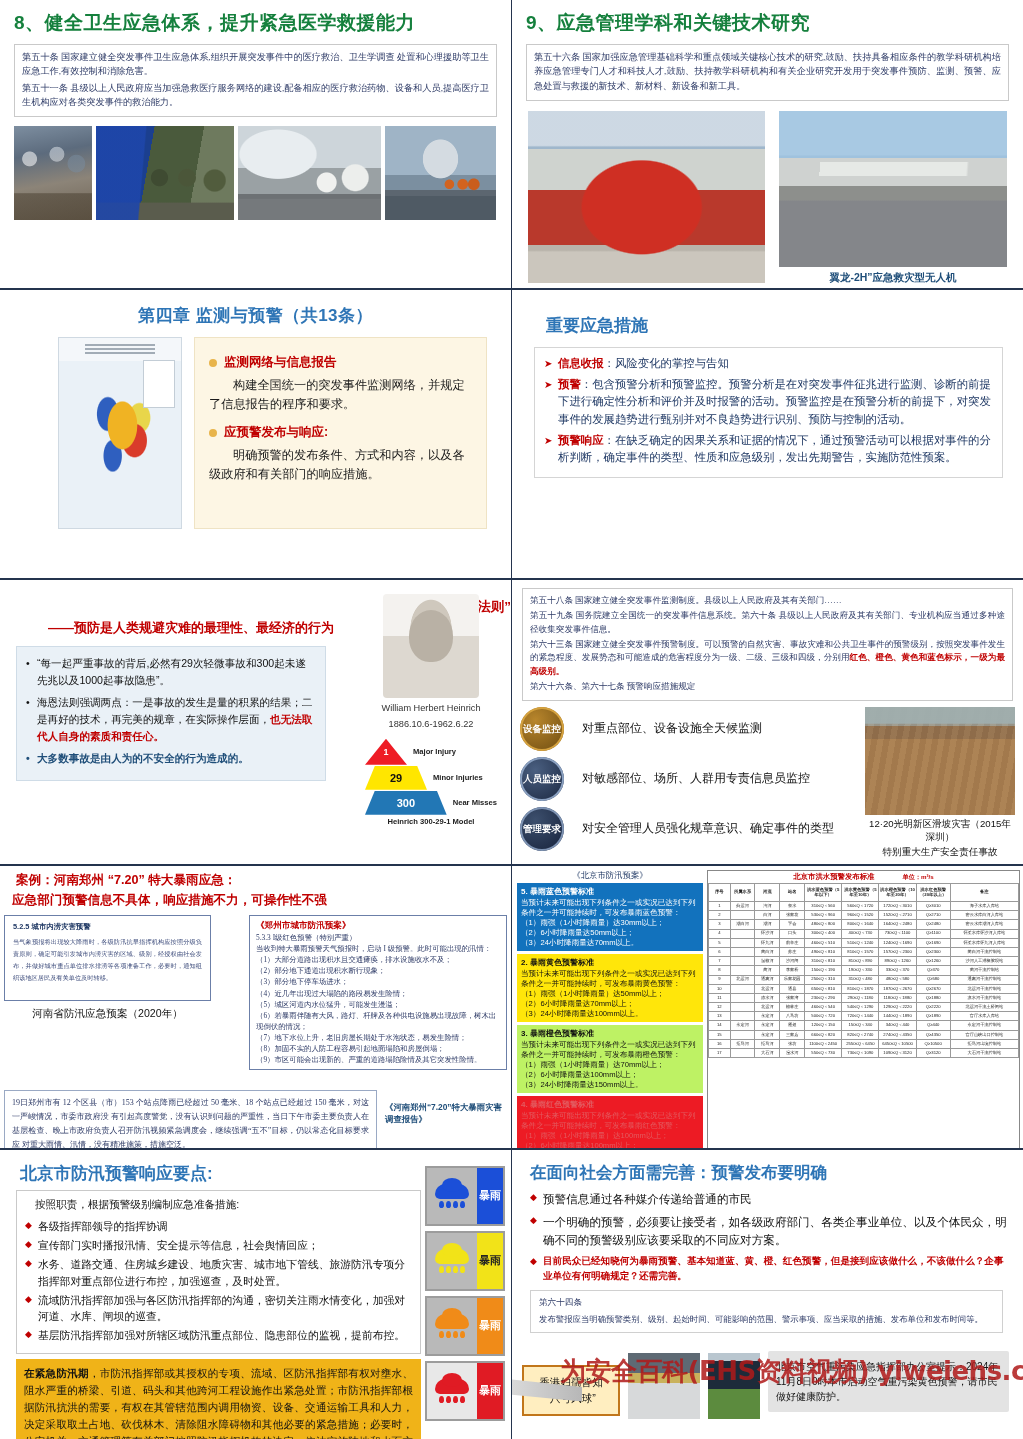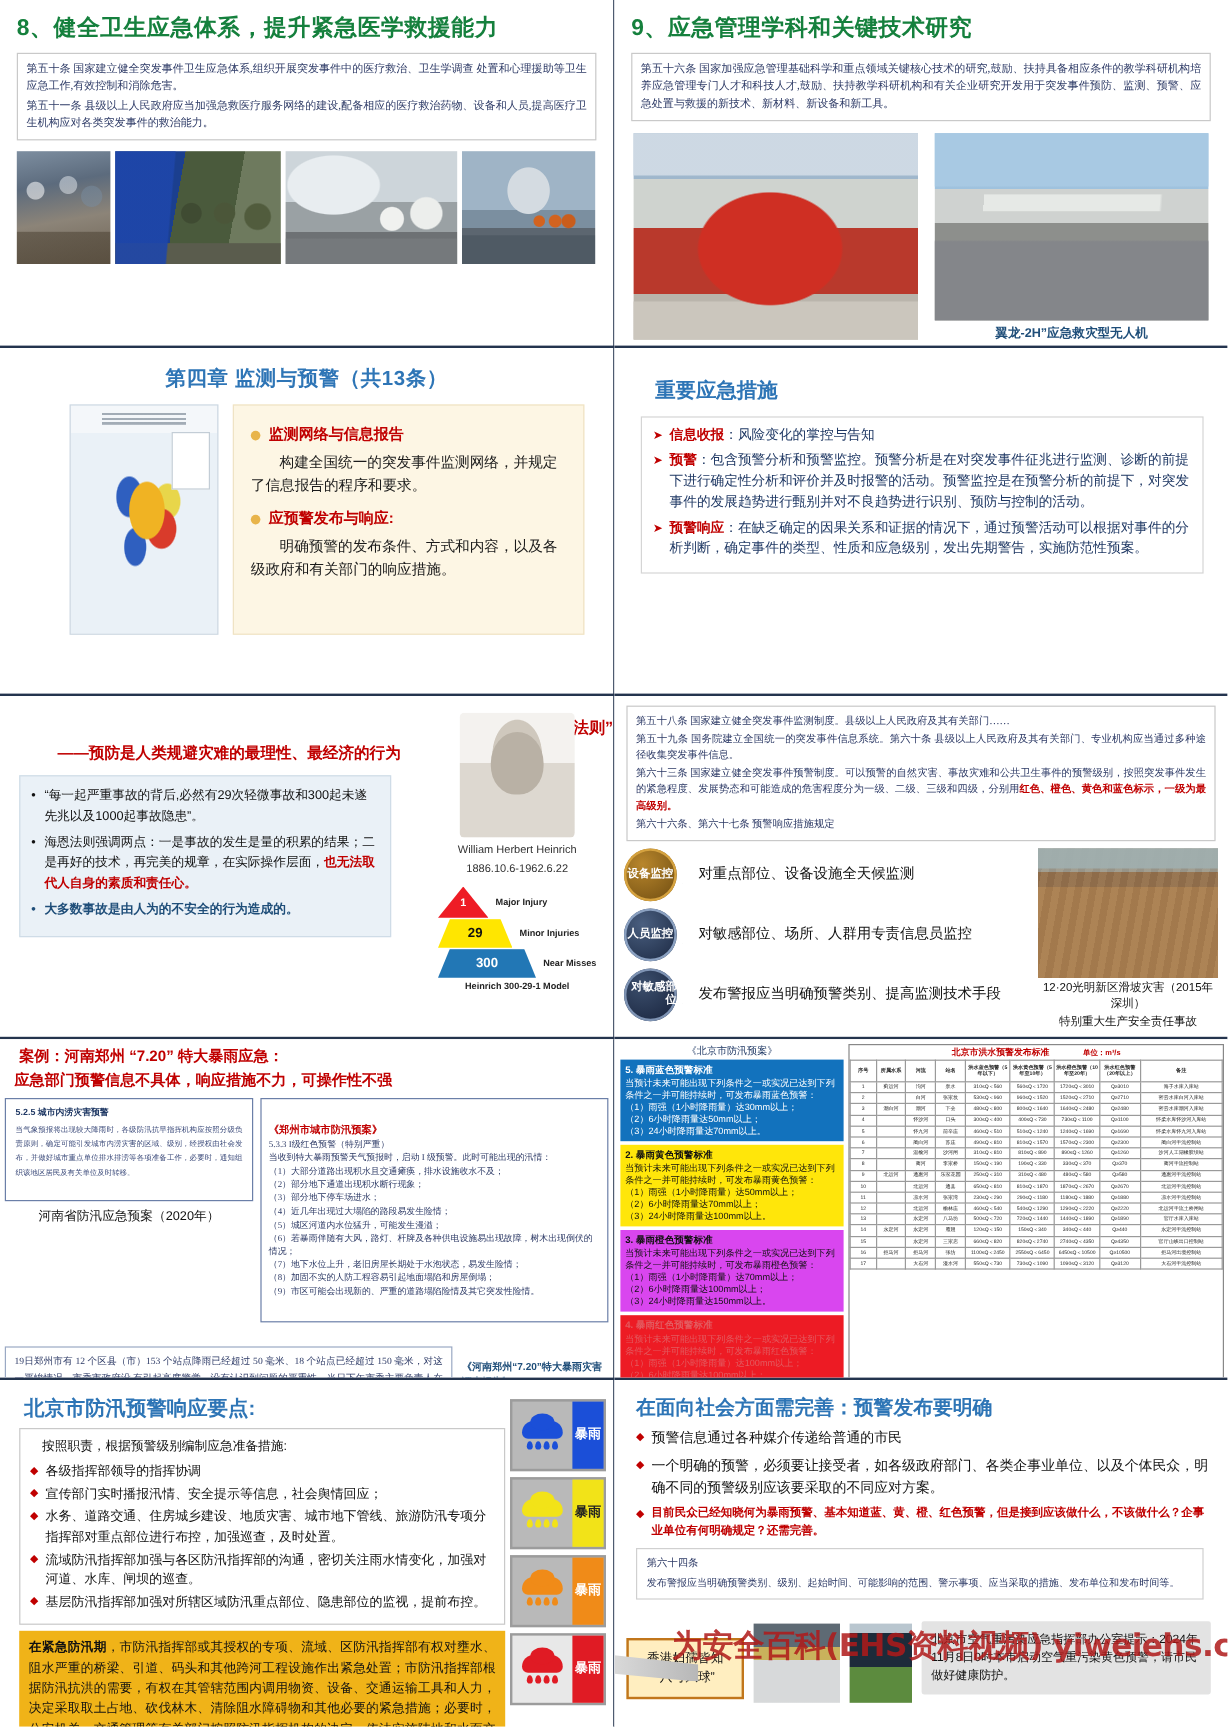--- a/index.html
+++ b/index.html
@@ -137,37 +137,37 @@
 
   
   .s7-t1 { color:#c00000; font-weight:bold; font-size:12.6px; margin:6px 0 0 16px; }
   .s7-t2 { color:#c00000; font-weight:bold; font-size:12.6px; margin:3px 0 0 12px; }
   .s7-cols { display:flex; margin:6px 4px 0 4px; gap:6px; }
   .s7-l { flex:0 0 207px; }
   .s7-lbox { border:1px solid #6b7fa8; padding:6px 8px; height:86px; }
   .s7-lbox h4 { font-size:7.4px; color:#1f3864; font-weight:bold; margin-bottom:4px; }
   .s7-lbox p { font-family:"Liberation Serif",serif; font-size:6.2px; color:#3b4a7a; line-height:1.95; text-align:justify; }
   .s7-lcap { text-align:center; font-size:10.6px; color:#111; margin-top:6px; }
-  .s7-r { flex:1; border:1px solid #6b7fa8; padding:20px 6px; }
+  .s7-r { flex:1; border:1px solid #6b7fa8; padding:4px 6px;margin-left:32px; }
   .s7-r .hd { color:#c00000; font-size:8.6px; font-weight:bold; }
   .s7-r p { font-family:"Liberation Serif",serif; font-size:7.4px; color:#2d3a66; line-height:1.5; }
   .s7-bottom { display:flex; margin:20px 4px 0 4px; gap:8px; align-items:flex-start; }
   .s7-bb { flex:1; border:1px solid #9aa9c4; padding:5px 7px; font-family:"Liberation Serif",serif; font-size:8px; color:#2d3a66; line-height:1.75; text-align:justify; }
   .s7-src { flex:0 0 122px; font-size:8.4px; color:#1f4e79; font-weight:bold; line-height:1.4; padding-top:12px; }
 
   
   .s8 { display:flex; padding:4px 3px 0 5px; gap:4px; }
   .s8-l { flex:0 0 186px; }
   .s8-hd { font-size:8.4px; color:#1f3864; text-align:center; margin-bottom:2px; }
   .warnblk { padding:3px 4px; margin-bottom:3px; }
   .warnblk .ti { font-weight:bold; font-size:8px; margin-bottom:1px; }
   .warnblk .bd { font-size:7.6px; line-height:1.32; }
   .wb-blue { background:#1272bd; color:#fff; }
   .wb-yellow { background:#ffe60a; color:#111; }
-  .wb-orange { background:#d946ef; color:#111; }
+  .wb-orange { background:#bef264; color:#111; }
   .wb-red { background:#ed1b24; color:#e35b60; }
   .s8-r { flex:1; border:1px solid #888; }
   .tbl-cap { display:flex; justify-content:center; gap:28px; align-items:center; padding:1px 0; }
   .tbl-cap .main { color:#c00000; font-weight:bold; font-size:7.4px; }
   .tbl-cap .unit { color:#c00000; font-weight:bold; font-size:6.2px; }
   table.flood { border-collapse:collapse; width:100%; table-layout:fixed; }
   table.flood th, table.flood td { border:1px solid #9a9a9a; font-size:4.2px; color:#222; text-align:center; padding:0; height:9.2px; overflow:hidden; line-height:1.05; }
   table.flood th { font-weight:bold; height:18px; font-size:4.3px; }
   table.flood td.rem { font-size:4.2px; }
 
@@ -328,23 +328,23 @@
           <div class="circ c1">设备监控</div>
           <div class="fatarrow"></div>
           <div class="s6-txt">对重点部位、设备设施全天候监测</div>
         </div>
         <div class="s6-line">
           <div class="circ c2">人员监控</div>
           <div class="fatarrow"></div>
           <div class="s6-txt">对敏感部位、场所、人群用专责信息员监控</div>
         </div>
         <div class="s6-line">
-          <div class="circ c3">对敏感部位</div>
+          <div class="circ c3">管理要求</div>
           <div class="fatarrow"></div>
-          <div class="s6-txt">发布警报应当明确预警类别、提高监测技术手段</div>
+          <div class="s6-txt">对安全管理人员强化规章意识、确定事件的类型</div>
         </div>
       </div>
       <div class="s6-right">
         <div class="s6-img"></div>
         <div class="s6-cap">12·20光明新区滑坡灾害（2015年深圳）</div>
         <div class="s6-cap">特别重大生产安全责任事故</div>
       </div>
     </div>
   </div>
 

